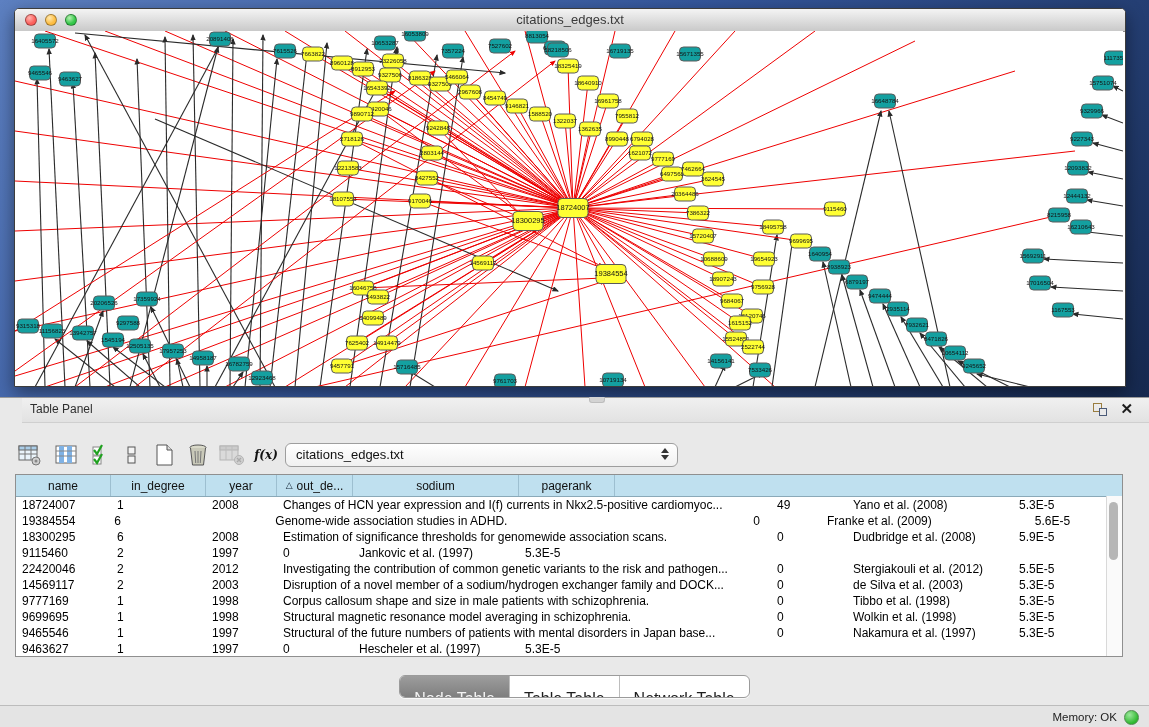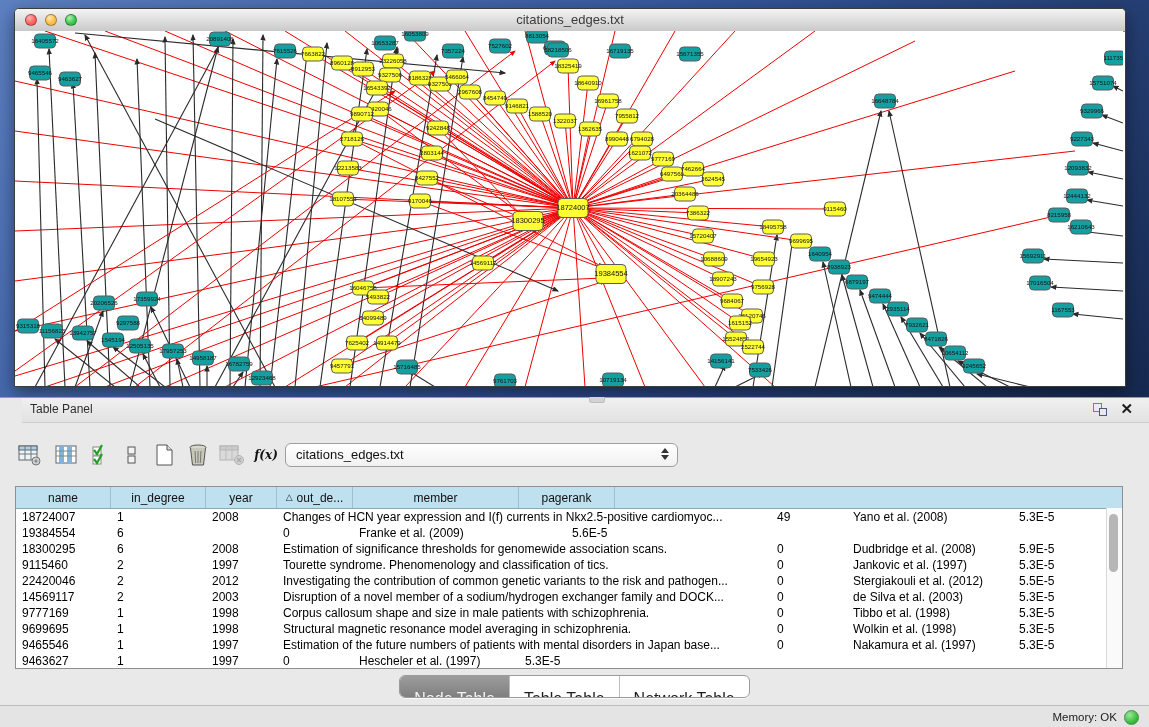--- a/index.html
+++ b/index.html
@@ -57,21 +57,21 @@
     position:absolute;left:285px;top:7px;width:393px;height:24px;box-sizing:border-box;
     background:linear-gradient(#ffffff,#f1f1f1);border:1px solid #9e9e9e;border-radius:6px;
     font-size:13px;color:#111;padding:3px 26px 0 10px;cursor:pointer;
   }
   .combo-arrows{position:absolute;right:8px;top:4px;display:flex;flex-direction:column;gap:2px;}
   .combo-arrows i{display:block;width:0;height:0;border-left:4px solid transparent;border-right:4px solid transparent;}
   .combo-arrows .up{border-bottom:5px solid #333;}
   .combo-arrows .dn{border-top:5px solid #333;}
   
   .grid-wrap{
-    position:absolute;left:15px;top:88px;width:1108px;height:183px;
+    position:absolute;left:15px;top:76px;width:1108px;height:183px;
     background:#0f172a;border:1px solid #8f8f8f;box-sizing:border-box;overflow:hidden;
   }
   .grid-header{display:flex;height:21px;background:#bfe0ef;border-bottom:1px solid #8aa9b8;}
   .gh-cell{
     box-sizing:border-box;border-right:1px solid #9dbfd0;font-size:12px;color:#111;
     display:flex;align-items:center;justify-content:center;gap:4px;cursor:pointer;overflow:hidden;white-space:nowrap;
   }
   .sort-tri{font-size:9px;color:#123;line-height:1;}
   .grid-body{position:relative;}
   .grid-row{display:flex;height:16px;background:#fff;cursor:default;}
@@ -829,58 +829,58 @@
           <span>in_degree</span>
         </div>
         <div class="gh-cell" style="width: 71px;">
           <span>year</span>
         </div>
         <div class="gh-cell" style="width: 76px;">
           <span class="sort-tri">△</span>
           <span>out_de...</span>
         </div>
         <div class="gh-cell" style="width: 166px;">
-          <span>member</span>
+          <span>sodium</span>
         </div>
         <div class="gh-cell" style="width: 96px;">
           <span>pagerank</span>
         </div>
       </div>
     <div class="grid-body" id="grid-body">
         <div class="grid-row">
           <div class="gr-cell" style="width: 95px;">18724007</div>
           <div class="gr-cell" style="width: 95px;">1</div>
           <div class="gr-cell" style="width: 71px;">2008</div>
           <div class="gr-cell" style="width: 494px;">Changes of HCN year expression and I(f) currents in Nkx2.5-positive cardiomyoc...</div>
           <div class="gr-cell" style="width: 76px;">49</div>
           <div class="gr-cell" style="width: 166px;">Yano et al. (2008)</div>
           <div class="gr-cell" style="width: 96px;">5.3E-5</div>
         </div>
         <div class="grid-row">
           <div class="gr-cell" style="width: 95px;">19384554</div>
           <div class="gr-cell" style="width: 95px;">6</div>
           <div class="gr-cell" style="width: 71px; margin-top: 33px;">2009</div>
+          <div class="gr-cell" style="width: 494px;">Genome-wide association studies in ADHD.</div>
           <div class="gr-cell" style="width: 76px;">0</div>
           <div class="gr-cell" style="width: 166px;">Franke et al. (2009)</div>
           <div class="gr-cell" style="width: 96px; margin-left: 47px;">5.6E-5</div>
         </div>
         <div class="grid-row">
           <div class="gr-cell" style="width: 95px;">18300295</div>
           <div class="gr-cell" style="width: 95px;">6</div>
           <div class="gr-cell" style="width: 71px;">2008</div>
           <div class="gr-cell" style="width: 494px;">Estimation of significance thresholds for genomewide association scans.</div>
           <div class="gr-cell" style="width: 76px;">0</div>
           <div class="gr-cell" style="width: 166px;">Dudbridge et al. (2008)</div>
           <div class="gr-cell" style="width: 96px;">5.9E-5</div>
         </div>
         <div class="grid-row">
           <div class="gr-cell" style="width: 95px;">9115460</div>
           <div class="gr-cell" style="width: 95px;">2</div>
           <div class="gr-cell" style="width: 71px;">1997</div>
-          <div class="gr-cell" style="width: 494px;">Tourette syndrome. Phenomenology and classification of tics.</div>
           <div class="gr-cell" style="width: 76px;">0</div>
           <div class="gr-cell" style="width: 166px;">Jankovic et al. (1997)</div>
           <div class="gr-cell" style="width: 96px;">5.3E-5</div>
         </div>
         <div class="grid-row">
           <div class="gr-cell" style="width: 95px;">22420046</div>
           <div class="gr-cell" style="width: 95px;">2</div>
           <div class="gr-cell" style="width: 71px;">2012</div>
           <div class="gr-cell" style="width: 494px;">Investigating the contribution of common genetic variants to the risk and pathogen...</div>
           <div class="gr-cell" style="width: 76px;">0</div>
@@ -911,21 +911,21 @@
           <div class="gr-cell" style="width: 71px;">1998</div>
           <div class="gr-cell" style="width: 494px;">Structural magnetic resonance model averaging in schizophrenia.</div>
           <div class="gr-cell" style="width: 76px;">0</div>
           <div class="gr-cell" style="width: 166px;">Wolkin et al. (1998)</div>
           <div class="gr-cell" style="width: 96px;">5.3E-5</div>
         </div>
         <div class="grid-row">
           <div class="gr-cell" style="width: 95px;">9465546</div>
           <div class="gr-cell" style="width: 95px;">1</div>
           <div class="gr-cell" style="width: 71px;">1997</div>
-          <div class="gr-cell" style="width: 494px;">Estimation of the future numbers of patients with mental disorders in Japan base...</div>
+          <div class="gr-cell" style="width: 494px;">Structural of the future numbers of patients with mental disorders in Japan base...</div>
           <div class="gr-cell" style="width: 76px;">0</div>
           <div class="gr-cell" style="width: 166px;">Nakamura et al. (1997)</div>
           <div class="gr-cell" style="width: 96px;">5.3E-5</div>
         </div>
         <div class="grid-row">
           <div class="gr-cell" style="width: 95px;">9463627</div>
           <div class="gr-cell" style="width: 95px;">1</div>
           <div class="gr-cell" style="width: 71px;">1997</div>
           <div class="gr-cell" style="width: 76px;">0</div>
           <div class="gr-cell" style="width: 166px;">Hescheler et al. (1997)</div>

